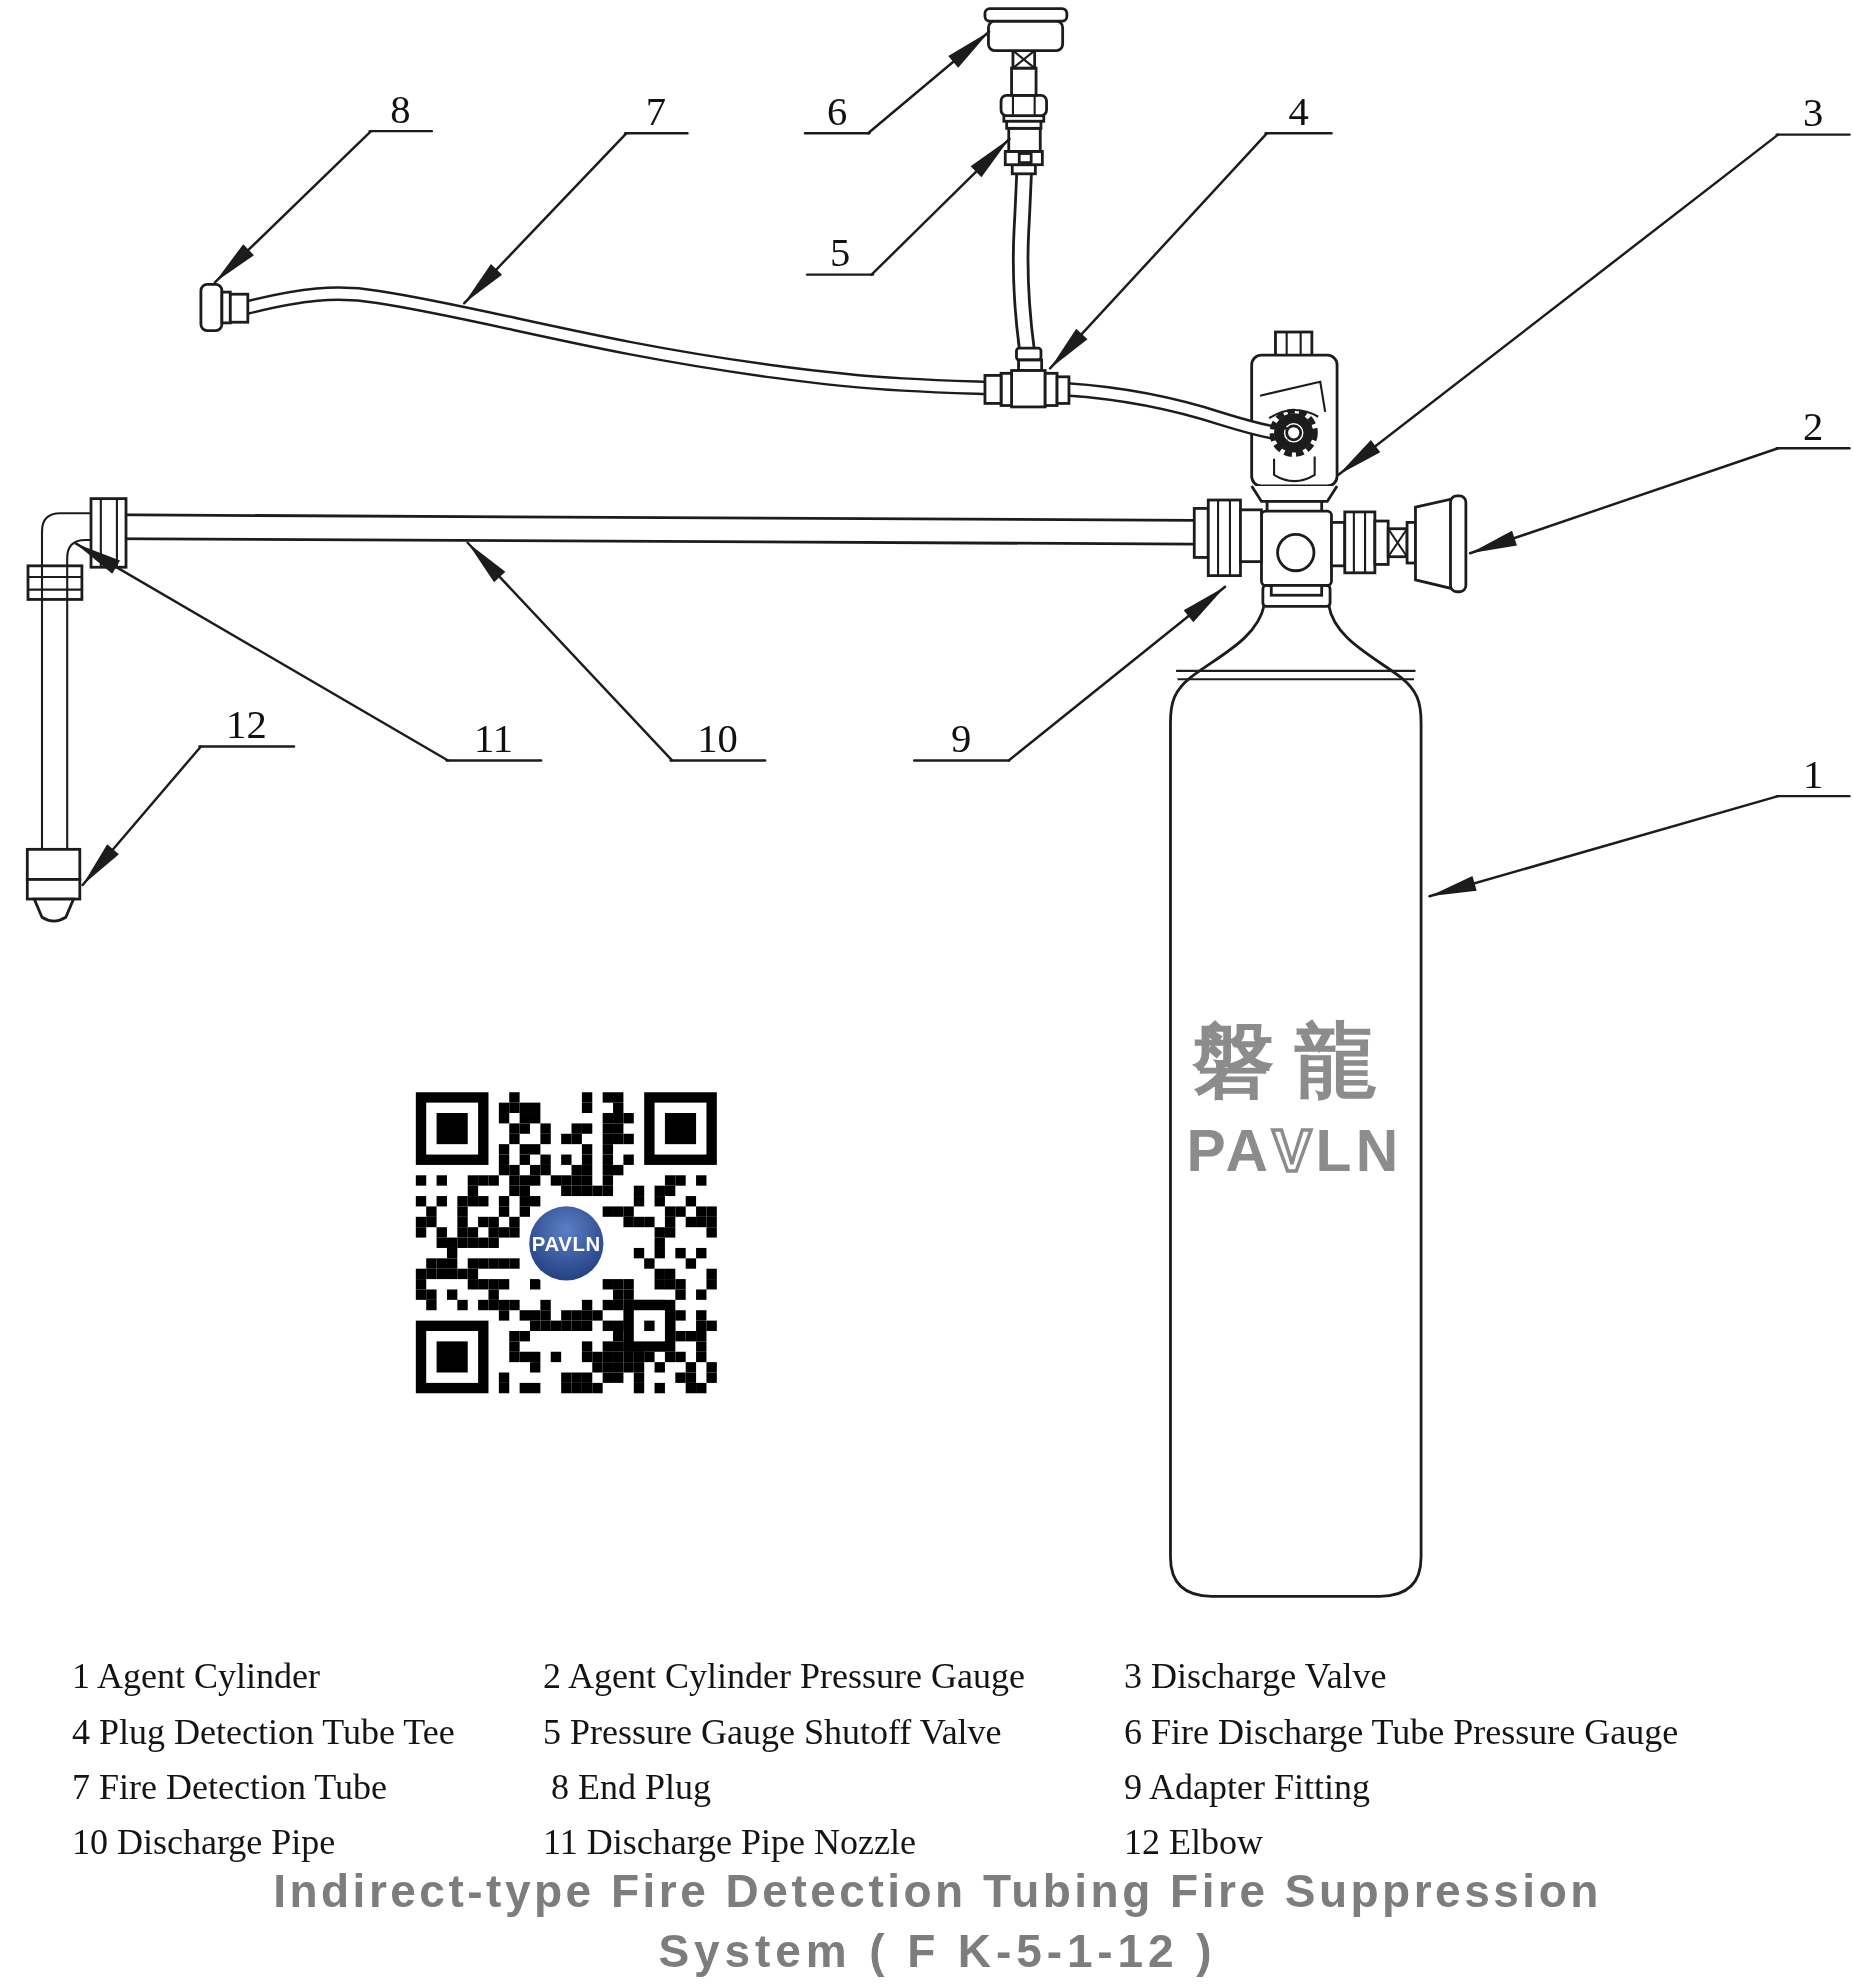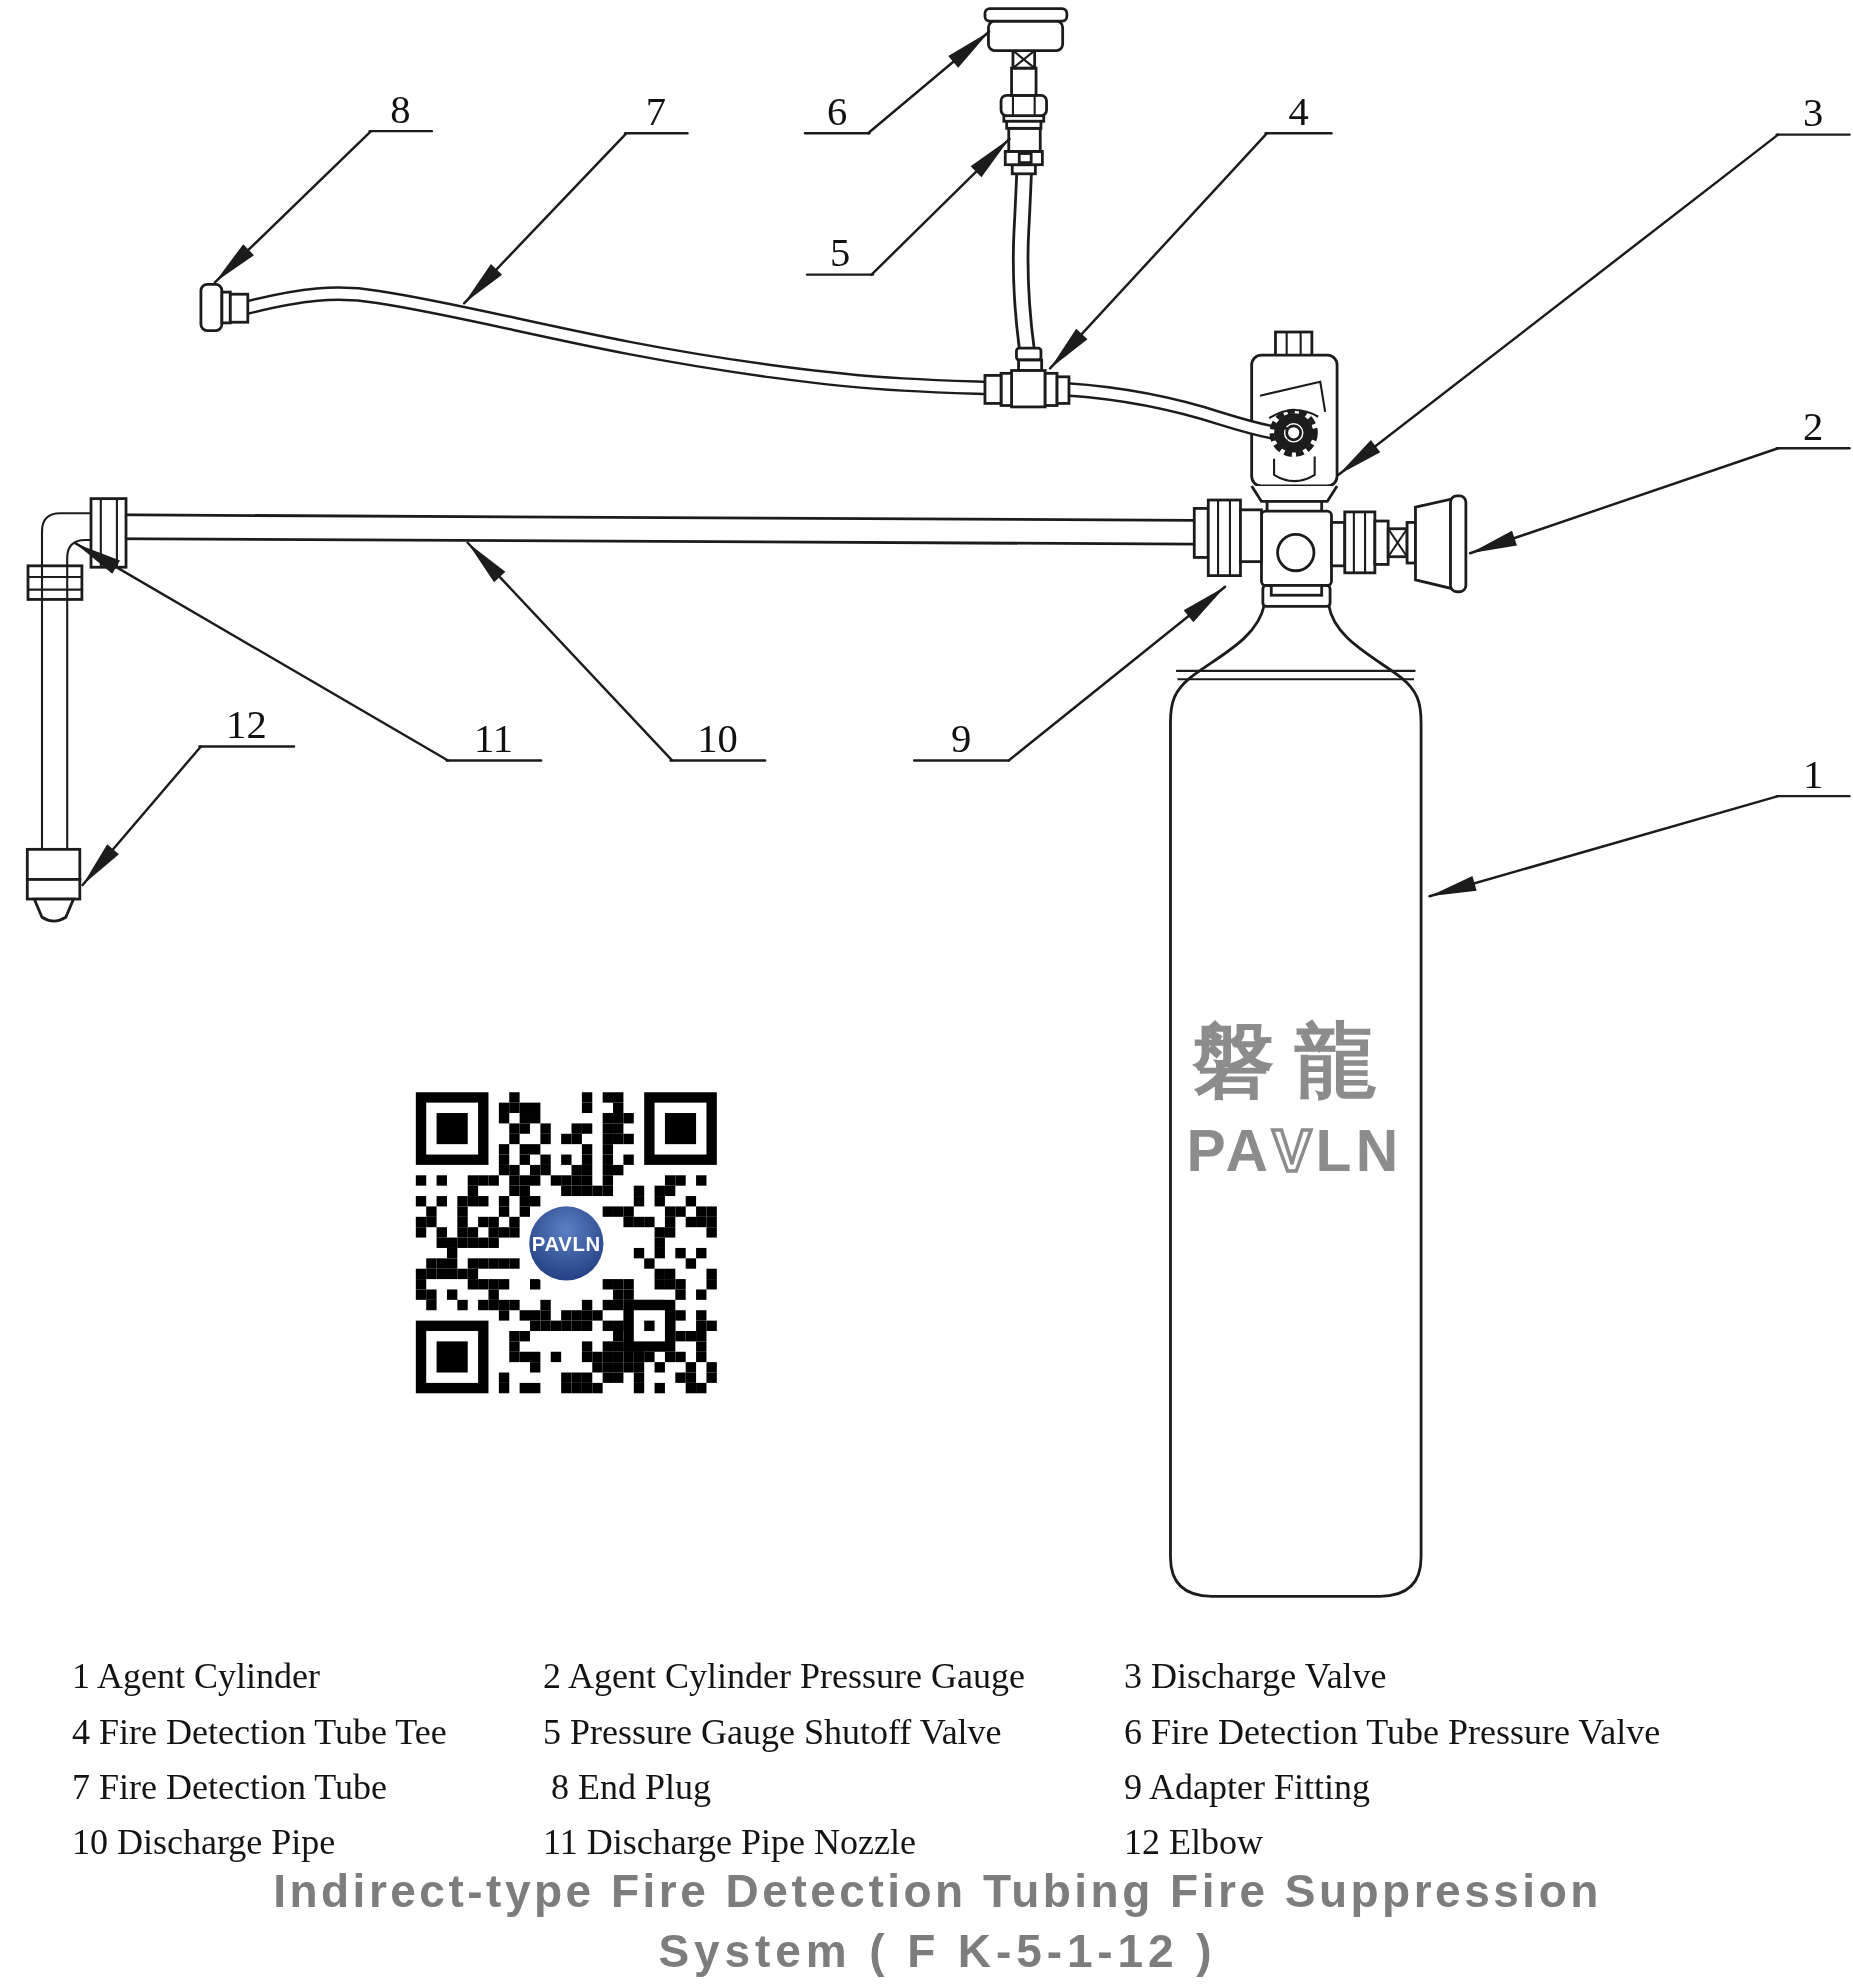--- a/index.html
+++ b/index.html
@@ -523,23 +523,23 @@
     <text class="callout" x="1373" y="1074">9</text>
     <line class="leader" x1="1306" y1="1086" x2="1441" y2="1086"></line>
     <line class="leader" x1="1441" y1="1086" x2="1750" y2="838" marker-end="url(#arrow)"></line>
   </g>
 </svg>
 
   <div>
     <div class="legend-cell" style="left:72px;top:1654px"><span>1</span> <span>Agent Cylinder</span></div>
     <div class="legend-cell" style="left:543px;top:1654px"><span>2</span> <span>Agent Cylinder Pressure Gauge</span></div>
     <div class="legend-cell" style="left:1124px;top:1654px"><span>3</span> <span>Discharge Valve</span></div>
-    <div class="legend-cell" style="left:72px;top:1710px"><span>4</span> <span>Fire Detection Tube Tee</span></div>
+    <div class="legend-cell" style="left:72px;top:1710px"><span>4</span> <span>Plug Detection Tube Tee</span></div>
     <div class="legend-cell" style="left:543px;top:1710px"><span>5</span> <span>Pressure Gauge Shutoff Valve</span></div>
-    <div class="legend-cell" style="left:1124px;top:1710px"><span>6</span> <span>Fire Detection Tube Pressure Valve</span></div>
+    <div class="legend-cell" style="left:1124px;top:1710px"><span>6</span> <span>Fire Discharge Tube Pressure Gauge</span></div>
     <div class="legend-cell" style="left:72px;top:1765px"><span>7</span> <span>Fire Detection Tube</span></div>
     <div class="legend-cell" style="left:551px;top:1765px"><span>8</span> <span>End Plug</span></div>
     <div class="legend-cell" style="left:1124px;top:1765px"><span>9</span> <span>Adapter Fitting</span></div>
     <div class="legend-cell" style="left:72px;top:1820px"><span>10</span> <span>Discharge Pipe</span></div>
     <div class="legend-cell" style="left:543px;top:1820px"><span>11</span> <span>Discharge Pipe Nozzle</span></div>
     <div class="legend-cell" style="left:1124px;top:1820px"><span>12</span> <span>Elbow</span></div>
   </div>
 
   <div class="title-line" id="title1" style="color:#7d7d7d">Indirect-type Fire Detection Tubing Fire Suppression</div>
   <div class="title-line" id="title2" style="color:#7d7d7d">System ( F K-5-1-12 )</div>

